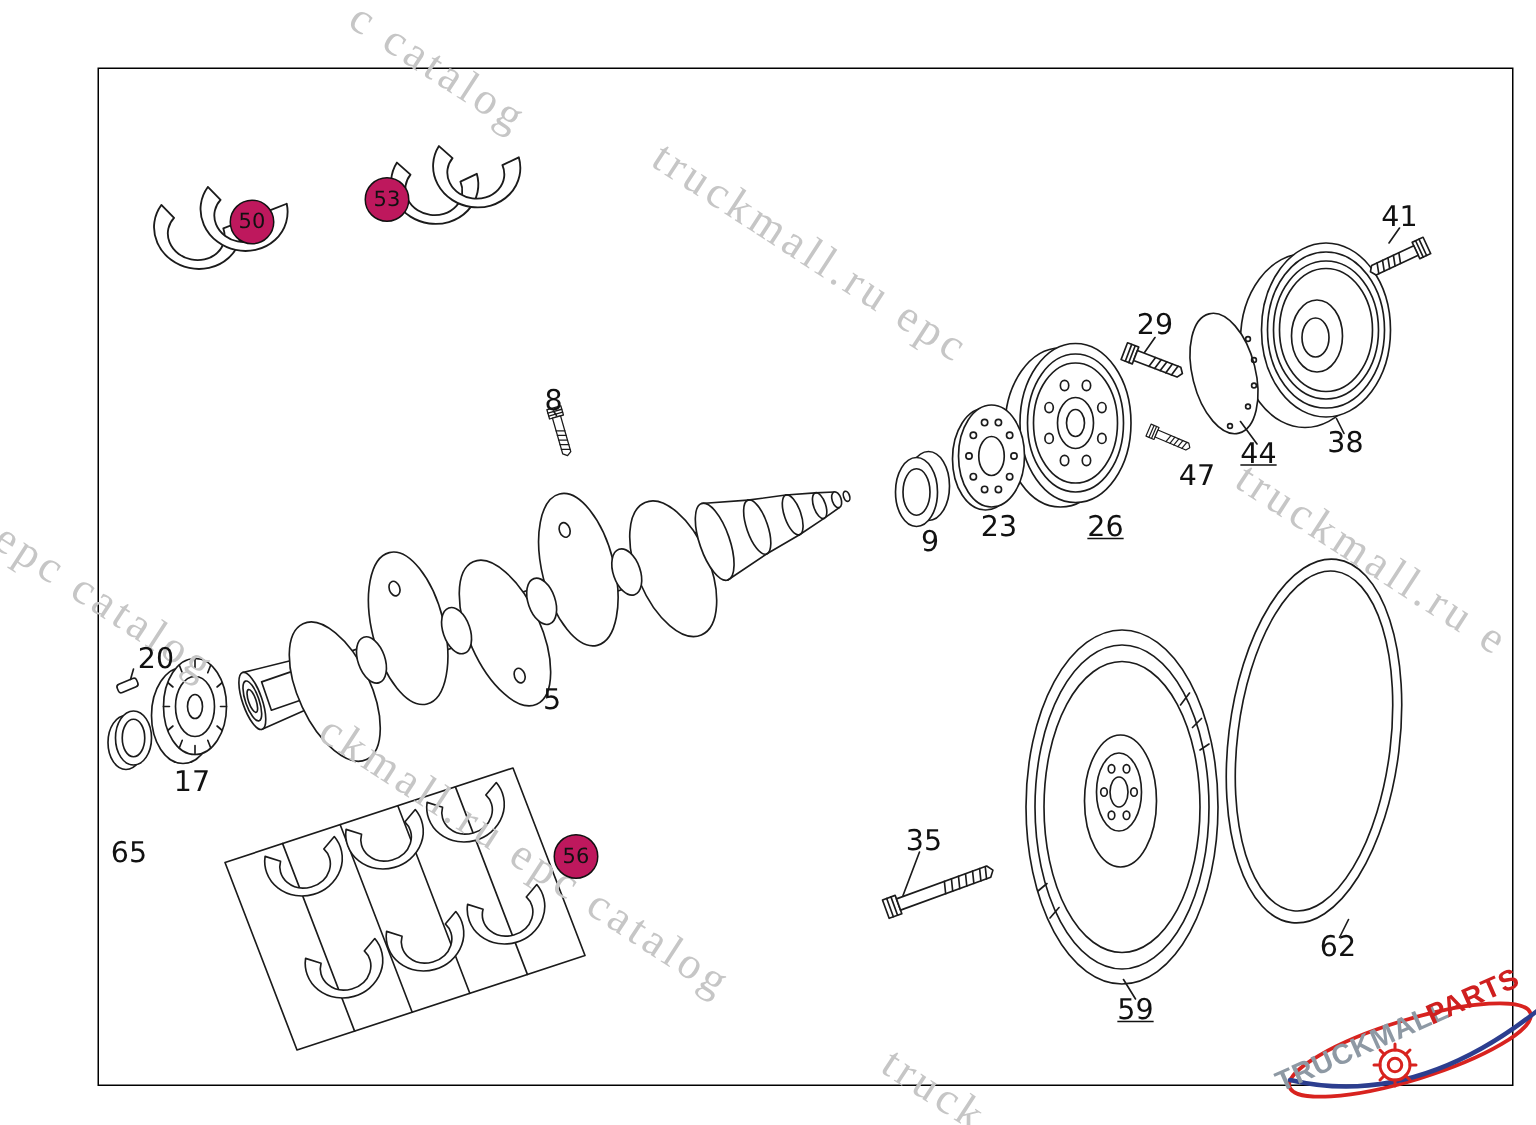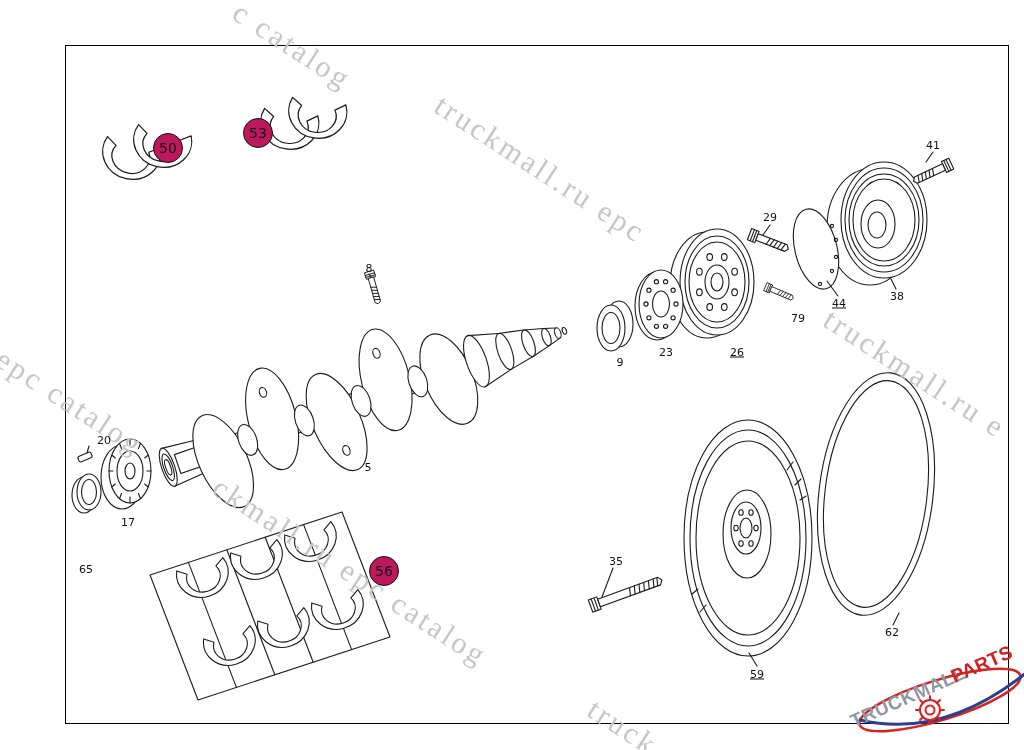--- a/index.html
+++ b/index.html
@@ -15,21 +15,21 @@
   }
   svg.art { position:absolute; left:0; top:0; z-index:1; }
   .wm {
     position:absolute; z-index:3; white-space:nowrap;
     font-family:"Liberation Serif","DejaVu Serif",serif;
     font-size:30px; letter-spacing:3px; color:#c6c6c6;
     transform-origin:0 0; transform:rotate(33deg);
   }
   .plabel {
     position:absolute; z-index:4; transform:translate(-50%,-50%);
-    font-size:11px; line-height:1; color:#111;
+    font-size:19px; line-height:1; color:#111;
     font-family:"DejaVu Sans",sans-serif;
   }
   .plabel.circled {
     width:30px; height:30px; border:1.4px solid #111; border-radius:50%;
     background:#be185d; display:flex; align-items:center; justify-content:center;
     font-size:14px;
   }
   .logo { position:absolute; left:846px; top:628px; width:190px; height:122px; z-index:5; }
   .logo svg { overflow:visible; }
   .logo text { font-family:"Liberation Sans","DejaVu Sans",sans-serif; font-weight:bold; font-size:19px; letter-spacing:0.5px; }
@@ -242,21 +242,21 @@
   <div class="wm" style="left:600px; top:692px;">truck</div>
 
   <div class="plabel circled" style="left:168px; top:148px;">50</div>
   <div class="plabel circled" style="left:258px; top:133px;">53</div>
   <div class="plabel" style="left:369px; top:268px;">8</div>
   <div class="plabel" style="left:368px; top:467px;">5</div>
   <div class="plabel" style="left:620px; top:362px;">9</div>
   <div class="plabel" style="left:666px; top:352px;">23</div>
   <div class="plabel" style="left:737px; top:352px;text-decoration:underline;">26</div>
   <div class="plabel" style="left:770px; top:217px;">29</div>
-  <div class="plabel" style="left:798px; top:318px;">79</div>
+  <div class="plabel" style="left:798px; top:318px;">47</div>
   <div class="plabel" style="left:839px; top:303px;text-decoration:underline;">44</div>
   <div class="plabel" style="left:897px; top:296px;">38</div>
   <div class="plabel" style="left:933px; top:145px;">41</div>
   <div class="plabel" style="left:88px;  top:440px;margin-left:16px;">20</div>
   <div class="plabel" style="left:86px;  top:525px;margin-top:44px;">65</div>
   <div class="plabel" style="left:128px; top:522px;">17</div>
   <div class="plabel circled" style="left:384px; top:571px;">56</div>
   <div class="plabel" style="left:616px; top:561px;">35</div>
   <div class="plabel" style="left:757px; top:674px;text-decoration:underline;">59</div>
   <div class="plabel" style="left:892px; top:632px;">62</div>

